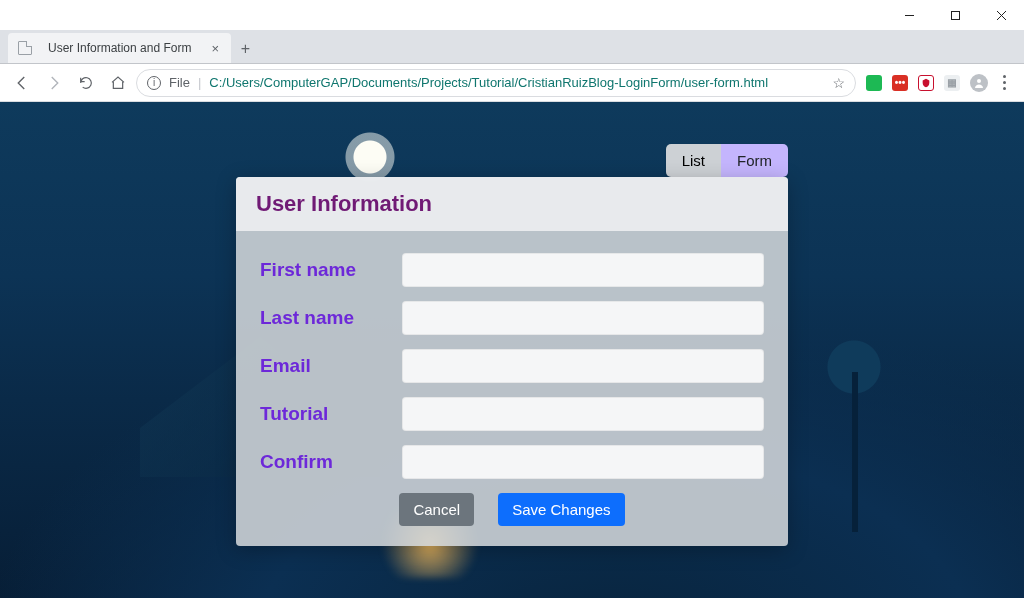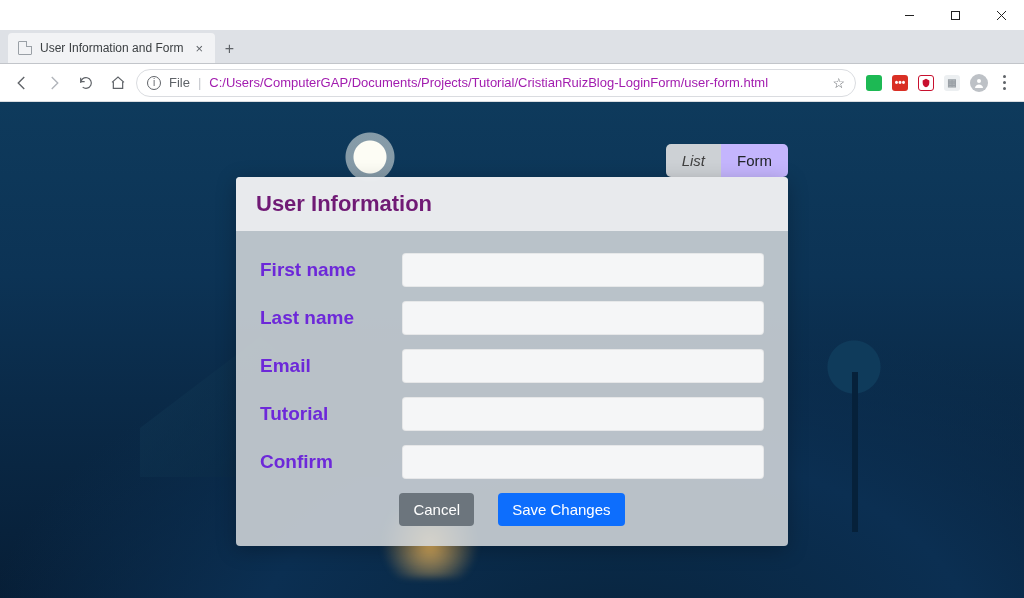--- a/index.html
+++ b/index.html
@@ -7,37 +7,37 @@
   body { display: flex; flex-direction: column; background: #fff; }
 
   
   .titlebar { height: 30px; display: flex; justify-content: flex-end; align-items: center; background: #fff; }
   .win-btn { width: 46px; height: 30px; display: flex; align-items: center; justify-content: center; color:#333; font-size:11px;}
   .win-btn svg { stroke:#222; stroke-width:1; fill:none; }
   .win-close svg line { stroke:#222; }
 
   
   .tabstrip { height: 34px; background:#dee1e6; display:flex; align-items:flex-end; padding-left:8px; border-bottom:1px solid #c2c5ca;}
-  .tab { background:#f2f3f5; height:30px; min-width:205px; display:flex; align-items:center; padding:0 8px 0 10px; border-radius:4px 4px 0 0; font-size:12px; color:#3c4043; gap:8px; }
+  .tab { background:#f2f3f5; height:30px; min-width:205px; display:flex; align-items:center; padding:0 8px 0 10px; border-radius:4px 4px 0 0; font-size:12px; color:#3c4043; gap:16px; }
   .tab .page-icon { width:14px; height:14px; border:1px solid #9aa0a6; border-radius:1px; position:relative; }
   .tab .page-icon::after{content:"";position:absolute;right:-1px;top:-1px;width:5px;height:5px;border-left:1px solid #9aa0a6;border-bottom:1px solid #9aa0a6;background:#f2f3f5;}
   .tab .tab-title{flex:1;white-space:nowrap;overflow:hidden;text-overflow:ellipsis;}
   .tab .tab-close{width:16px;height:16px;display:flex;align-items:center;justify-content:center;color:#5f6368;font-size:13px;}
   .newtab { width:28px; height:28px; display:flex; align-items:center; justify-content:center; color:#5f6368; font-size:16px; }
 
   
   .toolbar { height:38px; background:#fff; display:flex; align-items:center; padding:0 8px; gap:4px; border-bottom:1px solid #dadce0; }
   .nav-btn { width:28px;height:28px;display:flex;align-items:center;justify-content:center;border-radius:14px;color:#5f6368;}
   .nav-btn.disabled{color:#b0b4ba;}
   .nav-btn svg{stroke:currentColor;fill:none;stroke-width:1.8;}
   .omnibox { flex:1; height:28px; border:1px solid #dadce0; border-radius:14px; display:flex; align-items:center; padding:0 10px; gap:8px; font-size:13px; color:#202124;}
   .omnibox .info-icon{width:14px;height:14px;border:1px solid #5f6368;border-radius:50%;display:flex;align-items:center;justify-content:center;font-size:10px;color:#5f6368;}
   .omnibox .file-label{color:#5f6368;}
   .omnibox .sep{color:#c4c7cc;}
-  .omnibox .url{color:#a21caf;flex:1;white-space:nowrap;overflow:hidden;}
+  .omnibox .url{color:#0f766e;flex:1;white-space:nowrap;overflow:hidden;}
   .omnibox .star{color:#5f6368;font-size:14px;}
   .ext-icons{display:flex;align-items:center;gap:10px;padding:0 6px;}
   .ext{width:16px;height:16px;border-radius:3px;display:flex;align-items:center;justify-content:center;font-size:10px;font-weight:bold;color:#fff;}
   .avatar{width:18px;height:18px;border-radius:50%;background:#bdc1c6;display:flex;align-items:center;justify-content:center;}
   .avatar svg{fill:#fff;}
   .menu-dots{width:24px;display:flex;flex-direction:column;align-items:center;gap:3px;}
   .menu-dots span{width:3px;height:3px;background:#5f6368;border-radius:50%;}
 
   
   .viewport{flex:1;position:relative;overflow:hidden;}
@@ -56,21 +56,21 @@
   .bg::after{content:"";position:absolute;right:140px;top:225px;width:60px;height:200px;
     background: radial-gradient(circle at 50% 20%, #0f3b5b 0 26px, transparent 27px);
   }
   .tree-trunk{position:absolute;right:166px;top:270px;width:6px;height:160px;background:#06213a;}
   .glow{position:absolute;left:370px;bottom:20px;width:120px;height:70px;background:radial-gradient(circle,#e6b25a 0%, rgba(230,178,90,0.2) 55%, transparent 70%);filter:blur(3px);}
 
   
   .nav-pills{position:absolute;top:42px;left:50%;transform:translateX(-50%);width:552px;display:flex;justify-content:flex-end;}
   .pill-group{display:flex;border-radius:5px;overflow:hidden;box-shadow:0 1px 2px rgba(0,0,0,0.15);}
   .pill{padding:8px 16px;font-size:15px;background:#c4b5fd;color:#212529;cursor:pointer;}
-  .pill.active{background:#cdd1d5;color:#404040;font-style:italic;}
+  .pill.active{background:#cdd1d5;color:#000000;}
 
   
   .card{position:absolute;top:75px;left:50%;transform:translateX(-50%);width:552px;background:rgba(210,214,218,0.88);border-radius:4px;box-shadow:0 4px 20px rgba(0,0,0,0.25);}
   .card-header{background:rgba(236,238,240,0.92);padding:14px 20px;border-radius:4px 4px 0 0;}
   .card-header h2{font-size:22px;font-weight:600;color:#701a75;}
   .card-body{padding:22px 24px 20px;}
   .form-row{display:flex;align-items:center;margin-bottom:14px;}
   .form-row label{width:142px;font-size:19px;font-weight:600;color:#6d28d9;}
   .form-row input{flex:1;height:34px;border:1px solid rgba(0,0,0,0.06);border-radius:4px;padding:0 10px;font-size:14px;background:rgba(255,255,255,0.85);}
   .btn-row{display:flex;justify-content:center;gap:24px;margin-top:10px;}

